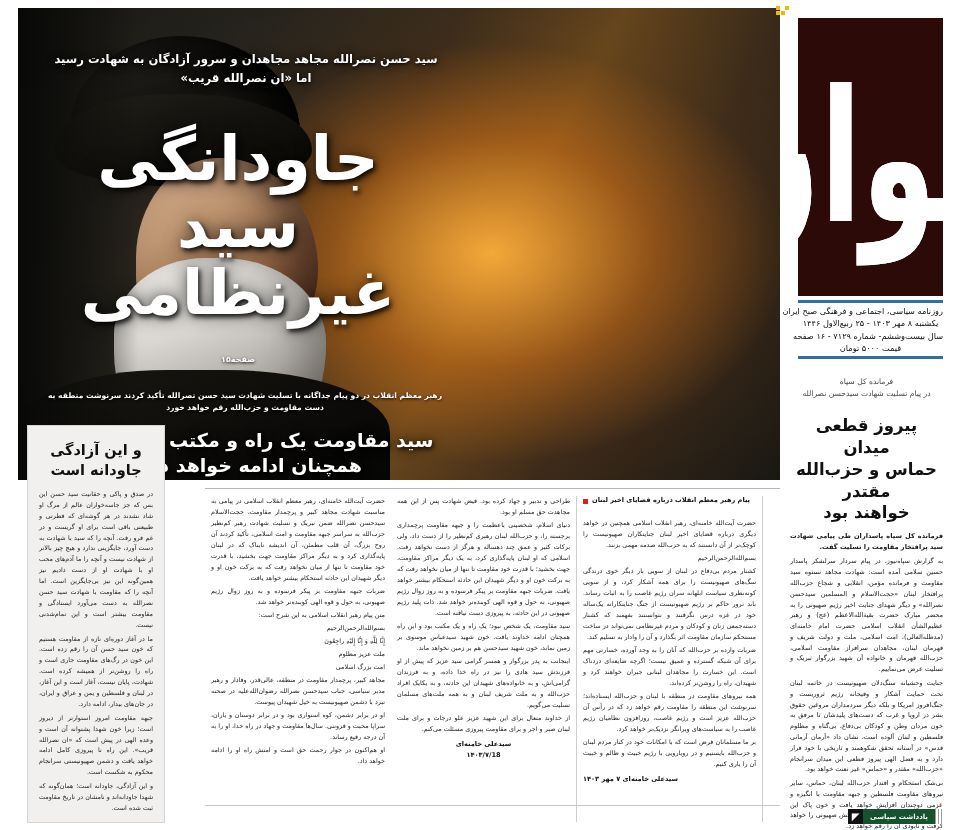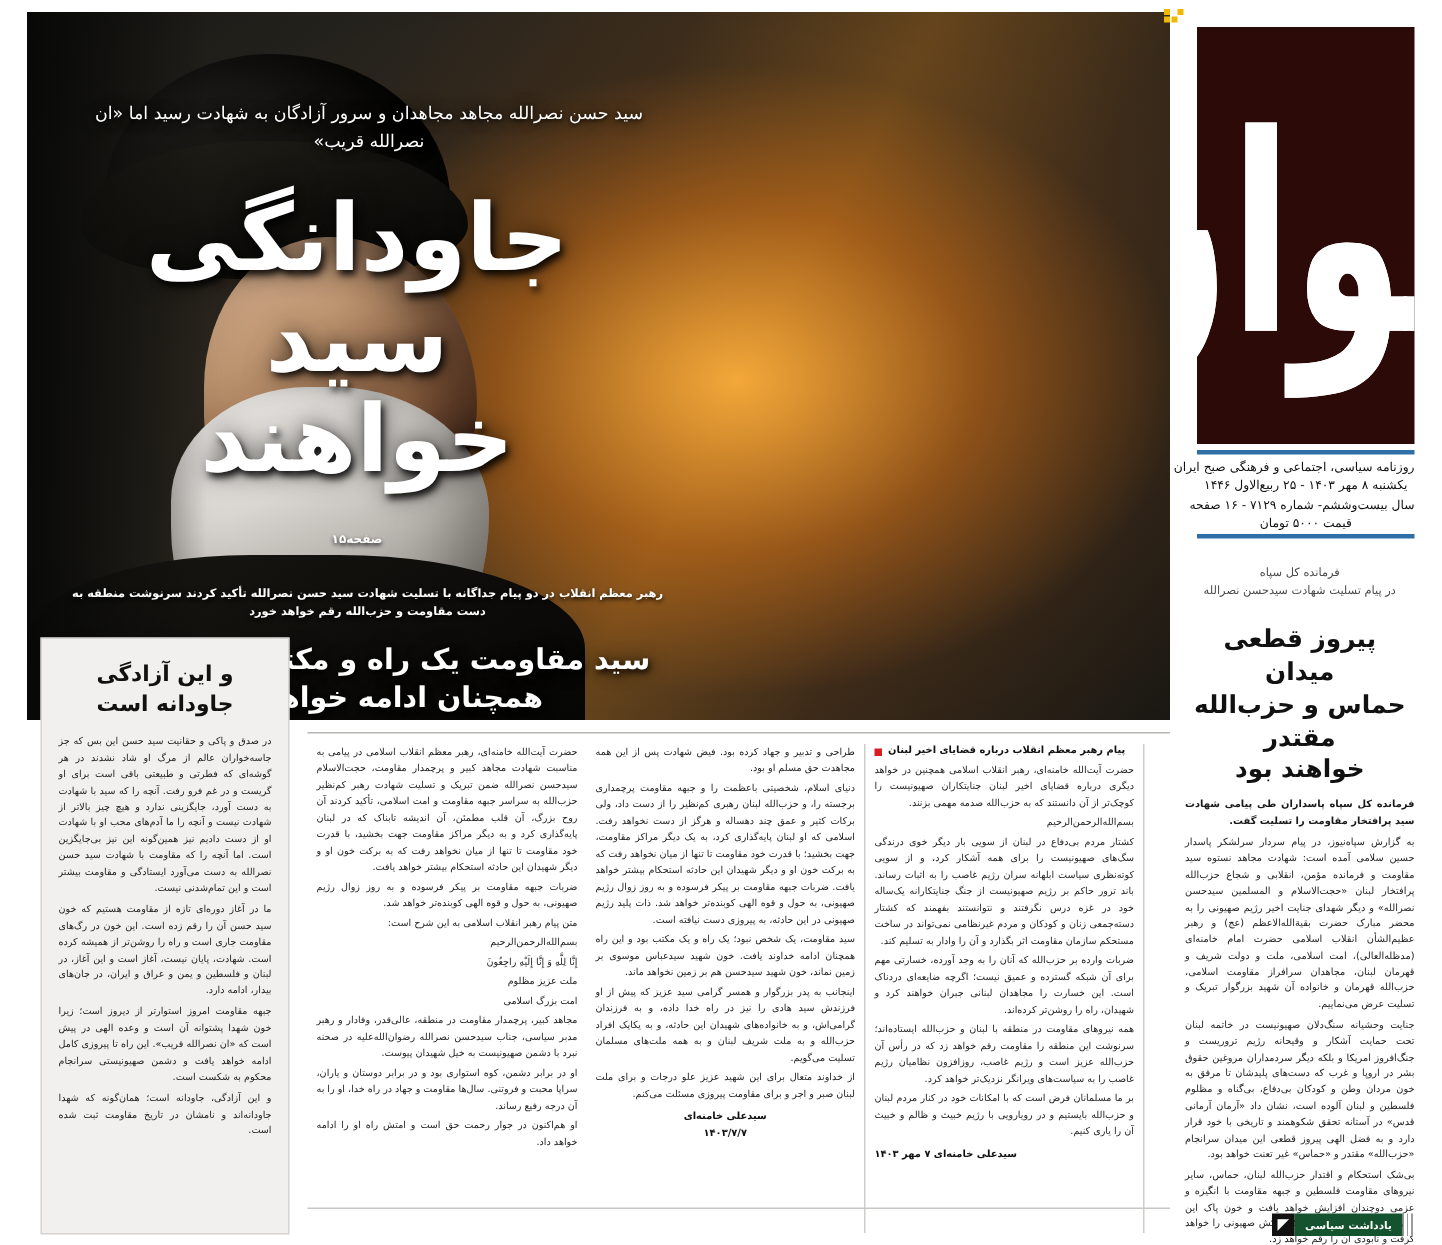--- a/index.html
+++ b/index.html
@@ -117,22 +117,22 @@
     position:absolute;top:0;left:0;width:120px;height:472px;
     background:linear-gradient(90deg,rgba(8,8,7,0.96) 0%,rgba(10,10,8,0.6) 45%,rgba(0,0,0,0) 100%);
   }
   .hero-vign{
     position:absolute;inset:0;
     background:radial-gradient(ellipse 120% 110% at 50% 48%, rgba(0,0,0,0) 42%, rgba(0,0,0,.38) 100%);
   }
 
   
   .hero-kicker{
-    position:absolute;top:58px;left:28px;width:400px;
-    text-align:center;color:#ffffff;font-size:11.6px;font-weight:400;
+    position:absolute;top:42px;left:28px;width:400px;
+    text-align:center;color:#ffffff;font-size:11.6px;font-weight:700;
     line-height:1.62;text-shadow:0 1px 3px rgba(0,0,0,.95),0 0 10px rgba(0,0,0,.8);
   }
   .hero-title{
     position:absolute;top:118px;left:10px;width:420px;
     text-align:center;color:#ffffff;
     font-size:62px;font-weight:700;line-height:1.08;letter-spacing:-1px;
     text-shadow:2px 3px 5px rgba(0,0,0,.85),0 0 18px rgba(0,0,0,.7);
   }
   .hero-title span{display:block;}
   .hero-pageref{
@@ -147,21 +147,21 @@
   }
   .hero-sub-head{
     position:absolute;top:420px;left:10px;width:420px;text-align:center;
     color:#ffffff;font-size:19px;font-weight:700;line-height:1.34;
     letter-spacing:-0.4px;
     text-shadow:1px 2px 4px rgba(0,0,0,.9),0 0 12px rgba(0,0,0,.75);
   }
 
   
   .side-box{
-    position:absolute;top:425px;left:27px;width:166px;height:398px;
+    position:absolute;top:425px;left:27px;width:138px;height:398px;
     background:#f1f0ee;border:1px solid #d7d5d2;box-sizing:border-box;
     padding:14px 11px 8px 11px;overflow:hidden;
   }
   .side-box-head{
     text-align:center;font-size:14.5px;font-weight:700;line-height:1.38;
     color:#111;
   }
   .side-box-body{
     text-align:justify;font-size:6.4px;line-height:1.7;color:#1b1b1b;
     margin-top:9px;
@@ -182,21 +182,21 @@
   .col{
     width:186px;padding:0 6px;box-sizing:border-box;position:relative;
   }
   .col + .col{border-right:1px solid #cfcdca;}
   .col p{
     margin:0 0 2px 0;text-align:justify;font-size:6.4px;line-height:1.72;
     color:#1b1b1b;
   }
   .col p.tight{text-align:right;}
   .sub-head{
-    font-weight:700;color:#111;font-size:6.6px;margin-bottom:4px;
+    font-weight:700;color:#111;font-size:6.6px;margin-bottom:14px;
     display:flex;align-items:center;gap:4px;flex-direction:row-reverse;
     justify-content:flex-start;
   }
   .bullet{
     width:5px;height:5px;background:#d81f26;display:inline-block;
     margin-top:2px;flex:0 0 5px;
   }
   .sign{
     text-align:left;font-size:6.6px;font-weight:700;color:#111;
     line-height:1.6;margin-top:4px;
@@ -240,21 +240,21 @@
       <div class="robe"></div>
     </div>
     <div class="hero-shade-l"></div>
     <div class="hero-vign"></div>
 
     <div class="hero-kicker">سید حسن نصرالله مجاهد مجاهدان و سرور آزادگان به شهادت رسید اما «ان نصرالله قریب»</div>
 
     <div class="hero-title">
       <span>جاودانگی</span>
       <span>سید</span>
-      <span>خواهند</span>
+      <span>غیرنظامی</span>
     </div>
 
     <div class="hero-pageref">صفحه۱۵</div>
 
     <div class="hero-sub-kicker">رهبر معظم انقلاب در دو پیام جداگانه با تسلیت شهادت سید حسن نصرالله تأکید کردند سرنوشت منطقه به دست مقاومت و حزب‌الله رقم خواهد خورد</div>
 
     <div class="hero-sub-head">
       <span>سید مقاومت یک راه و مکتب بود</span>
       <span>و این راه همچنان ادامه خواهد داشت</span>
     </div>
@@ -291,21 +291,21 @@
       </div>
 
       <div class="col">
         <p>طراحی و تدبیر و جهاد کرده بود. فیض شهادت پس از این همه مجاهدت حق مسلم او بود.</p>
         <p>دنیای اسلام، شخصیتی باعظمت را و جبهه مقاومت پرچمداری برجسته را، و حزب‌الله لبنان رهبری کم‌نظیر را از دست داد، ولی برکات کثیر و عمق چند دهساله و هرگز از دست نخواهد رفت. اسلامی که او لبنان پایه‌گذاری کرد، به یک دیگر مراکز مقاومت، جهت بخشید؛ با قدرت خود مقاومت تا تنها از میان نخواهد رفت که به برکت خون او و دیگر شهیدان این حادثه استحکام بیشتر خواهد یافت. ضربات جبهه مقاومت بر پیکر فرسوده و به روز زوال رژیم صهیونی، به حول و قوه الهی کوبنده‌تر خواهد شد. ذات پلید رژیم صهیونی در این حادثه، به پیروزی دست نیافته است.</p>
         <p>سید مقاومت، یک شخص نبود؛ یک راه و یک مکتب بود و این راه همچنان ادامه خداوند یافت. خون شهید سیدعباس موسوی بر زمین نماند، خون شهید سیدحسن هم بر زمین نخواهد ماند.</p>
         <p>اینجانب به پدر بزرگوار و همسر گرامی سید عزیز که پیش از او فرزندش سید هادی را نیز در راه خدا داده، و به فرزندان گرامی‌اش، و به خانواده‌های شهیدان این حادثه، و به یکایک افراد حزب‌الله و به ملت شریف لبنان و به همه ملت‌های مسلمان تسلیت می‌گویم.</p>
         <p>از خداوند متعال برای این شهید عزیز علو درجات و برای ملت لبنان صبر و اجر و برای مقاومت پیروزی مسئلت می‌کنم.</p>
         <div class="sign center">
           <div>سیدعلی خامنه‌ای</div>
-          <div>۱۴۰۳/۷/۷</div>
+          <div>۱۴۰۳/۷/18</div>
         </div>
       </div>
 
       <div class="col">
         <div class="sub-head">
           <span class="bullet"></span>
           <span>پیام رهبر معظم انقلاب درباره قضایای اخیر لبنان</span>
         </div>
         <p>حضرت آیت‌الله خامنه‌ای، رهبر انقلاب اسلامی همچنین در خواهد دیگری درباره قضایای اخیر لبنان جنایتکاران صهیونیست را کوچک‌تر از آن دانستند که به حزب‌الله صدمه مهمی بزنند.</p>
         <p class="tight">بسم‌الله‌الرحمن‌الرحیم</p>

